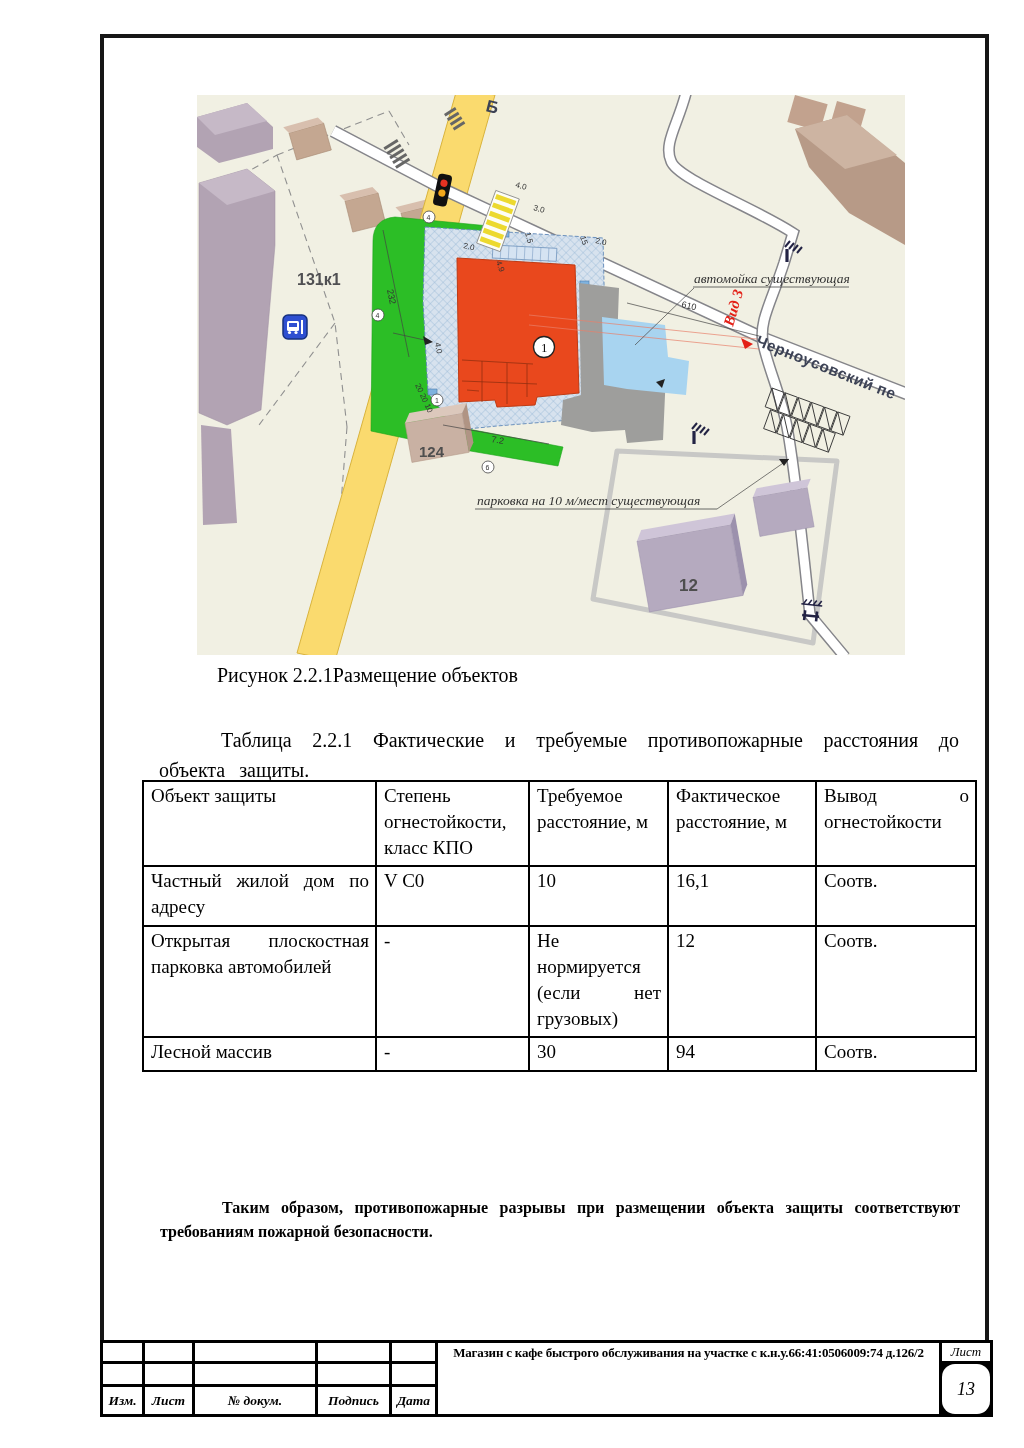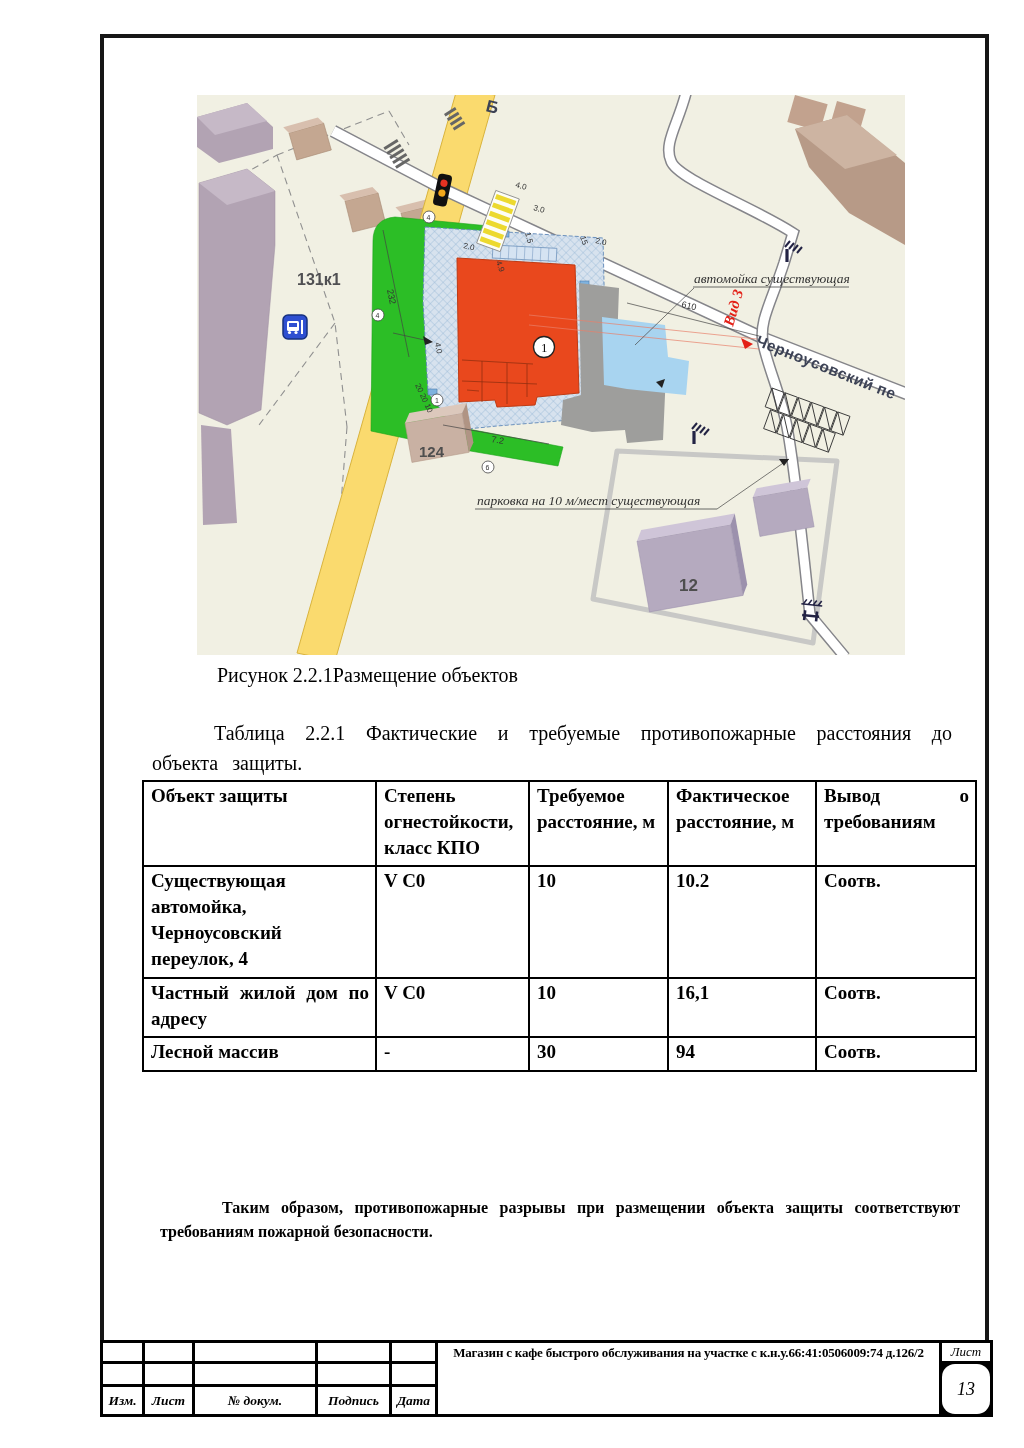--- a/index.html
+++ b/index.html
@@ -3,26 +3,26 @@
 <meta charset="utf-8">
 <style>
   html,body{margin:0;padding:0;background:#ffffff;}
   .page{position:relative;width:1024px;height:1448px;background:#ffffff;overflow:hidden;
         font-family:"Liberation Serif", serif;color:#000;}
   .frame{position:absolute;left:100px;top:34px;width:889px;height:1375px;
          border:4px solid #161616;box-sizing:border-box;}
   .map{position:absolute;left:93px;top:57px;width:708px;height:560px;}
   .map svg{display:block;overflow:hidden;}
   .fig-caption{position:absolute;left:105px;top:618px;margin:8px;font-size:20px;white-space:nowrap;}
-  .tbl-caption{position:absolute;left:40px;top:672px;width:800px;margin:8px;font-size:20px;
+  .tbl-caption{position:absolute;left:40px;top:672px;width:800px;margin:15px;font-size:20px;
                line-height:1.5;text-align:justify;text-indent:62px;word-spacing:0.45em;}
   table.fire-table{position:absolute;left:38px;top:742px;width:833px;border-collapse:collapse;
                    font-size:19px;table-layout:fixed;}
   table.fire-table th,table.fire-table td{border:2px solid #000;padding:1px 6px 5px 7px;
-                   vertical-align:top;text-align:justify;font-weight:bold;line-height:1.36;
+                   vertical-align:top;text-align:justify;font-weight:normal;line-height:1.36;
                    overflow:hidden;}
   .conclusion{position:absolute;left:40px;top:1142px;width:800px;margin:16px;font-size:16px;
               font-weight:bold;line-height:1.5;text-align:justify;text-indent:62px;}
   .titleblock{position:absolute;left:-4px;top:1302px;width:893px;height:77px;background:#000;
               display:grid;grid-template-columns:39px 47px 120px 71px 43px 501px 1fr;
               grid-template-rows:18px 20px 1fr;gap:3px;padding:3px;box-sizing:border-box;}
   .tb-cell{background:#fff;display:flex;align-items:center;justify-content:center;overflow:hidden;}
   .tb-label{font-style:italic;font-size:13.5px;font-weight:bold;}
   .tb-title{grid-column:6;grid-row:1/4;align-items:flex-start;padding-top:2px;
             font-weight:bold;font-size:13px;letter-spacing:-0.2px;white-space:nowrap;}
@@ -293,36 +293,36 @@
           <col style="width:139px">
         <col style="width:148px">
           <col style="width:160px">
       </colgroup>
       <thead>
         <tr>
           <th>Объект защиты</th>
           <th>Степень огнестойкости, класс КПО</th>
           <th>Требуемое расстояние, м</th>
           <th>Фактическое расстояние, м</th>
-          <th>Вывод о требованиям</th>
+          <th>Вывод о огнестойкости</th>
         </tr>
       </thead>
       <tbody>
-        <tr>
-          <td>Существующая автомойка, Черноусовский переулок, 4</td>
-          <td>V C0</td>
-          <td>10</td>
-          <td>10.2</td>
-          <td>Соотв.</td>
-        </tr>
         <tr>
           <td>Частный жилой дом по адресу</td>
           <td>V C0</td>
           <td>10</td>
           <td>16,1</td>
+          <td>Соотв.</td>
+        </tr>
+        <tr>
+          <td>Открытая плоскостная парковка автомобилей</td>
+          <td>-</td>
+          <td>Не нормируется (если нет грузовых)</td>
+          <td>12</td>
           <td>Соотв.</td>
         </tr>
         <tr>
           <td>Лесной массив</td>
           <td>-</td>
           <td>30</td>
           <td>94</td>
           <td>Соотв.</td>
         </tr>
       </tbody>

